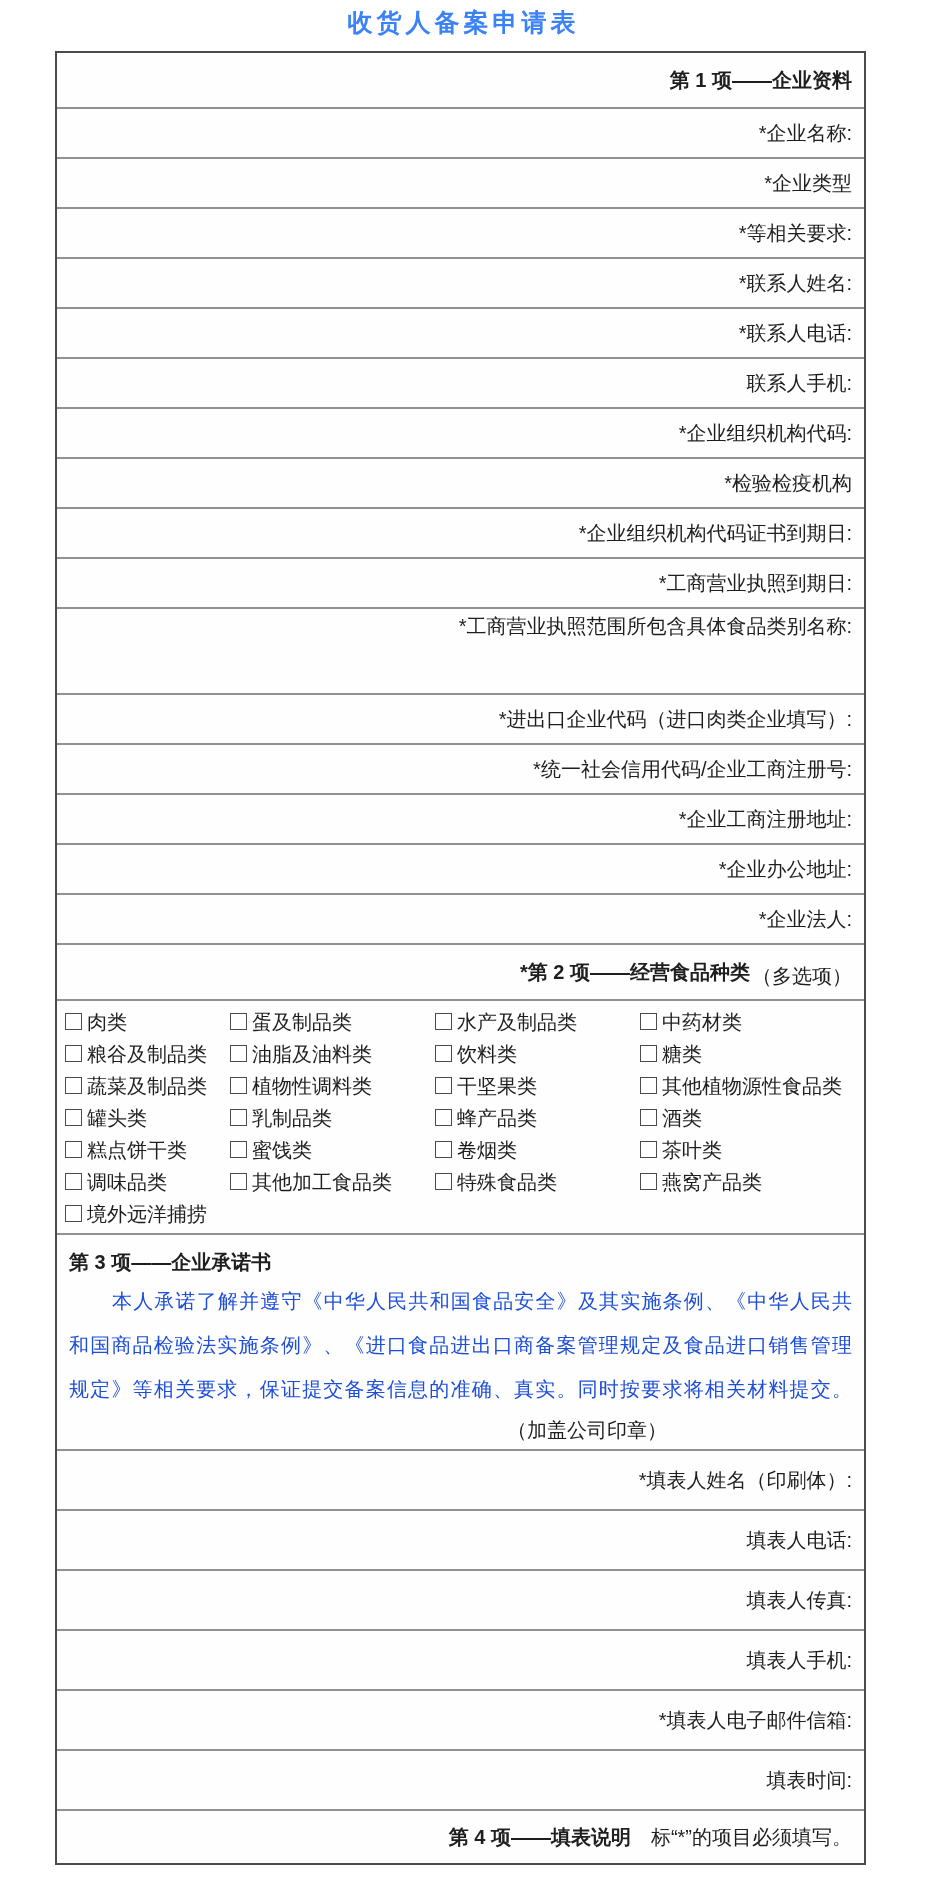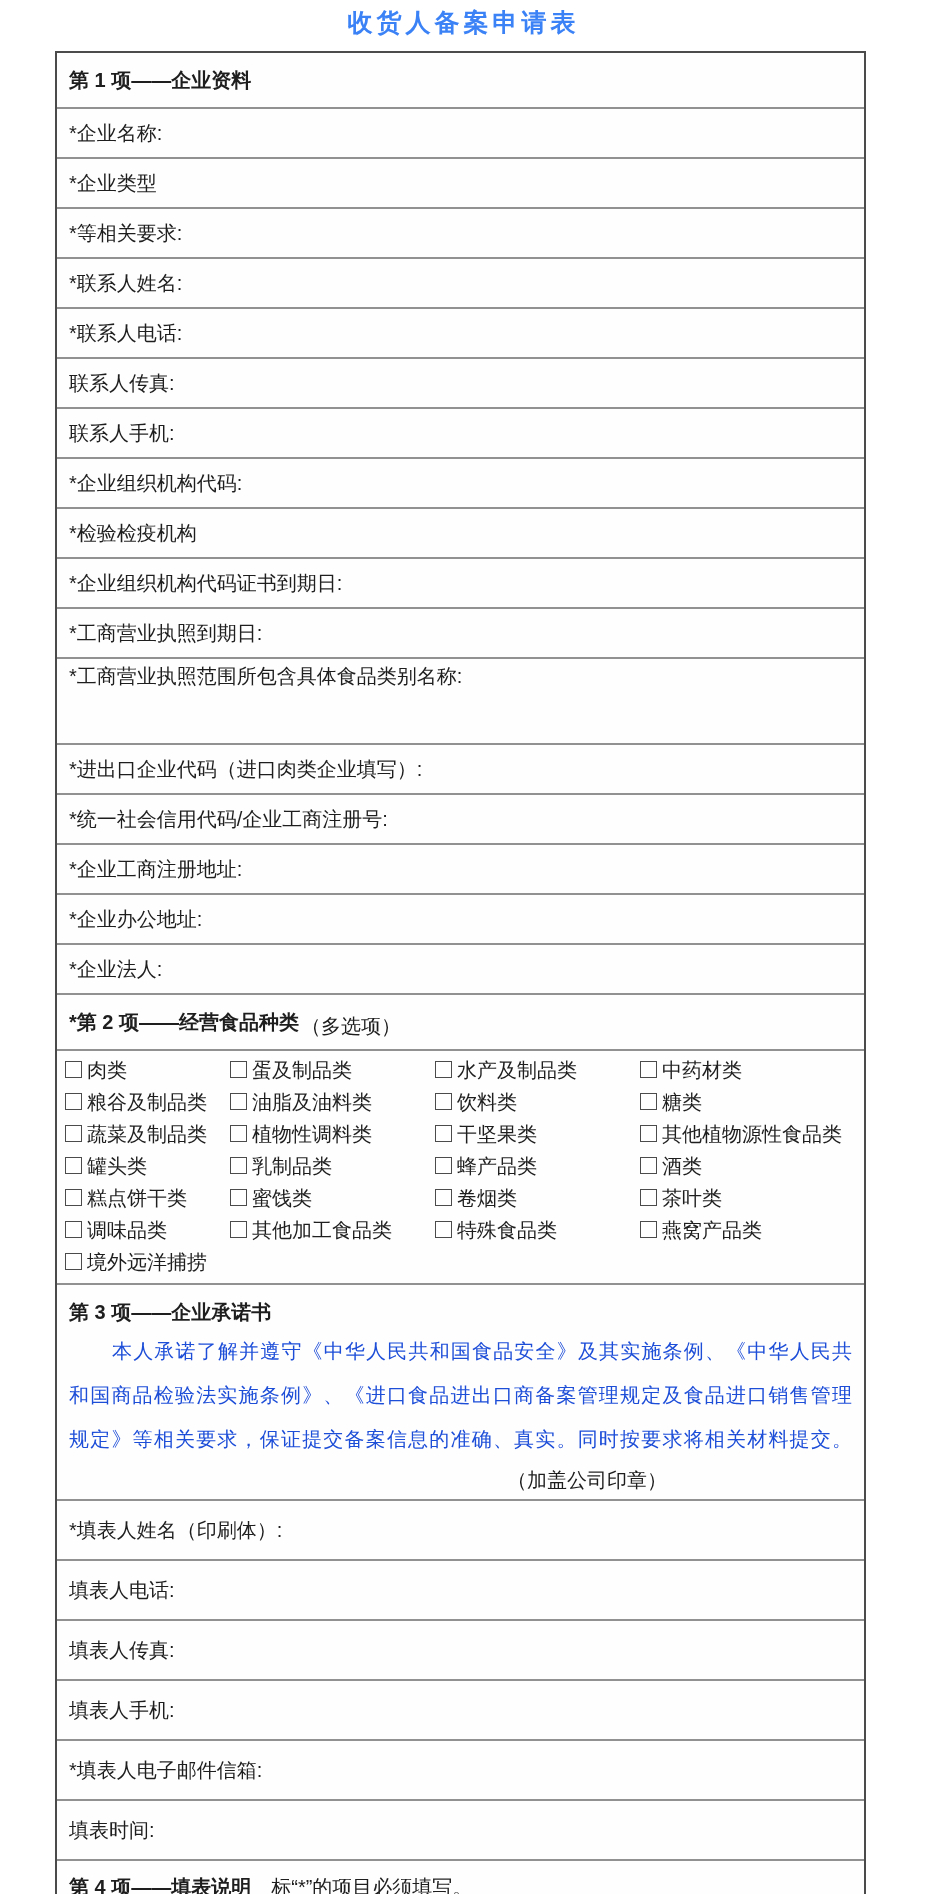--- a/index.html
+++ b/index.html
@@ -26,36 +26,36 @@
   }
   .row{
     min-height:50px;
     border-bottom:2px solid #919191;
     display:flex;
     align-items:center;
     padding:2px 12px;
     box-sizing:border-box;
     font-size:20px;
     line-height:26px;
+    justify-content:flex-end;
   }
   .row.sect{min-height:56px;}
   .row.sect .hdr{font-weight:bold;}
   .row.tall{min-height:86px;align-items:flex-start;padding-top:4px;}
   .row.lg{min-height:60px;}
   .row.s4{min-height:52px;border-bottom:none;}
   .bold{font-weight:bold;}
   .hdr-note{font-weight:normal;margin-left:2px;margin-top:8px;}
   .s4-note{font-weight:normal;margin-left:20px;}
   .cbx-grid{
     border-bottom:2px solid #919191;
     padding:5px 8px 3px 8px;
     display:grid;
     grid-template-columns:165px 205px 205px 1fr;
     box-sizing:border-box;
-    font-family:Liberation Mono, monospace;
   }
   .cbx-cell{
     font-size:20px;
     line-height:32px;
     white-space:nowrap;
   }
   .cbx-box{
     display:inline-block;
     width:15px;
     height:15px;
@@ -110,23 +110,20 @@
           <span>*企业类型</span>
         </div>
         <div class="row">
           <span>*等相关要求:</span>
         </div>
         <div class="row">
           <span>*联系人姓名:</span>
         </div>
         <div class="row">
           <span>*联系人电话:</span>
-        </div>
-        <div class="row">
-          <span>联系人传真:</span>
         </div>
         <div class="row">
           <span>联系人手机:</span>
         </div>
         <div class="row">
           <span>*企业组织机构代码:</span>
         </div>
         <div class="row">
           <span>*检验检疫机构</span>
         </div>

